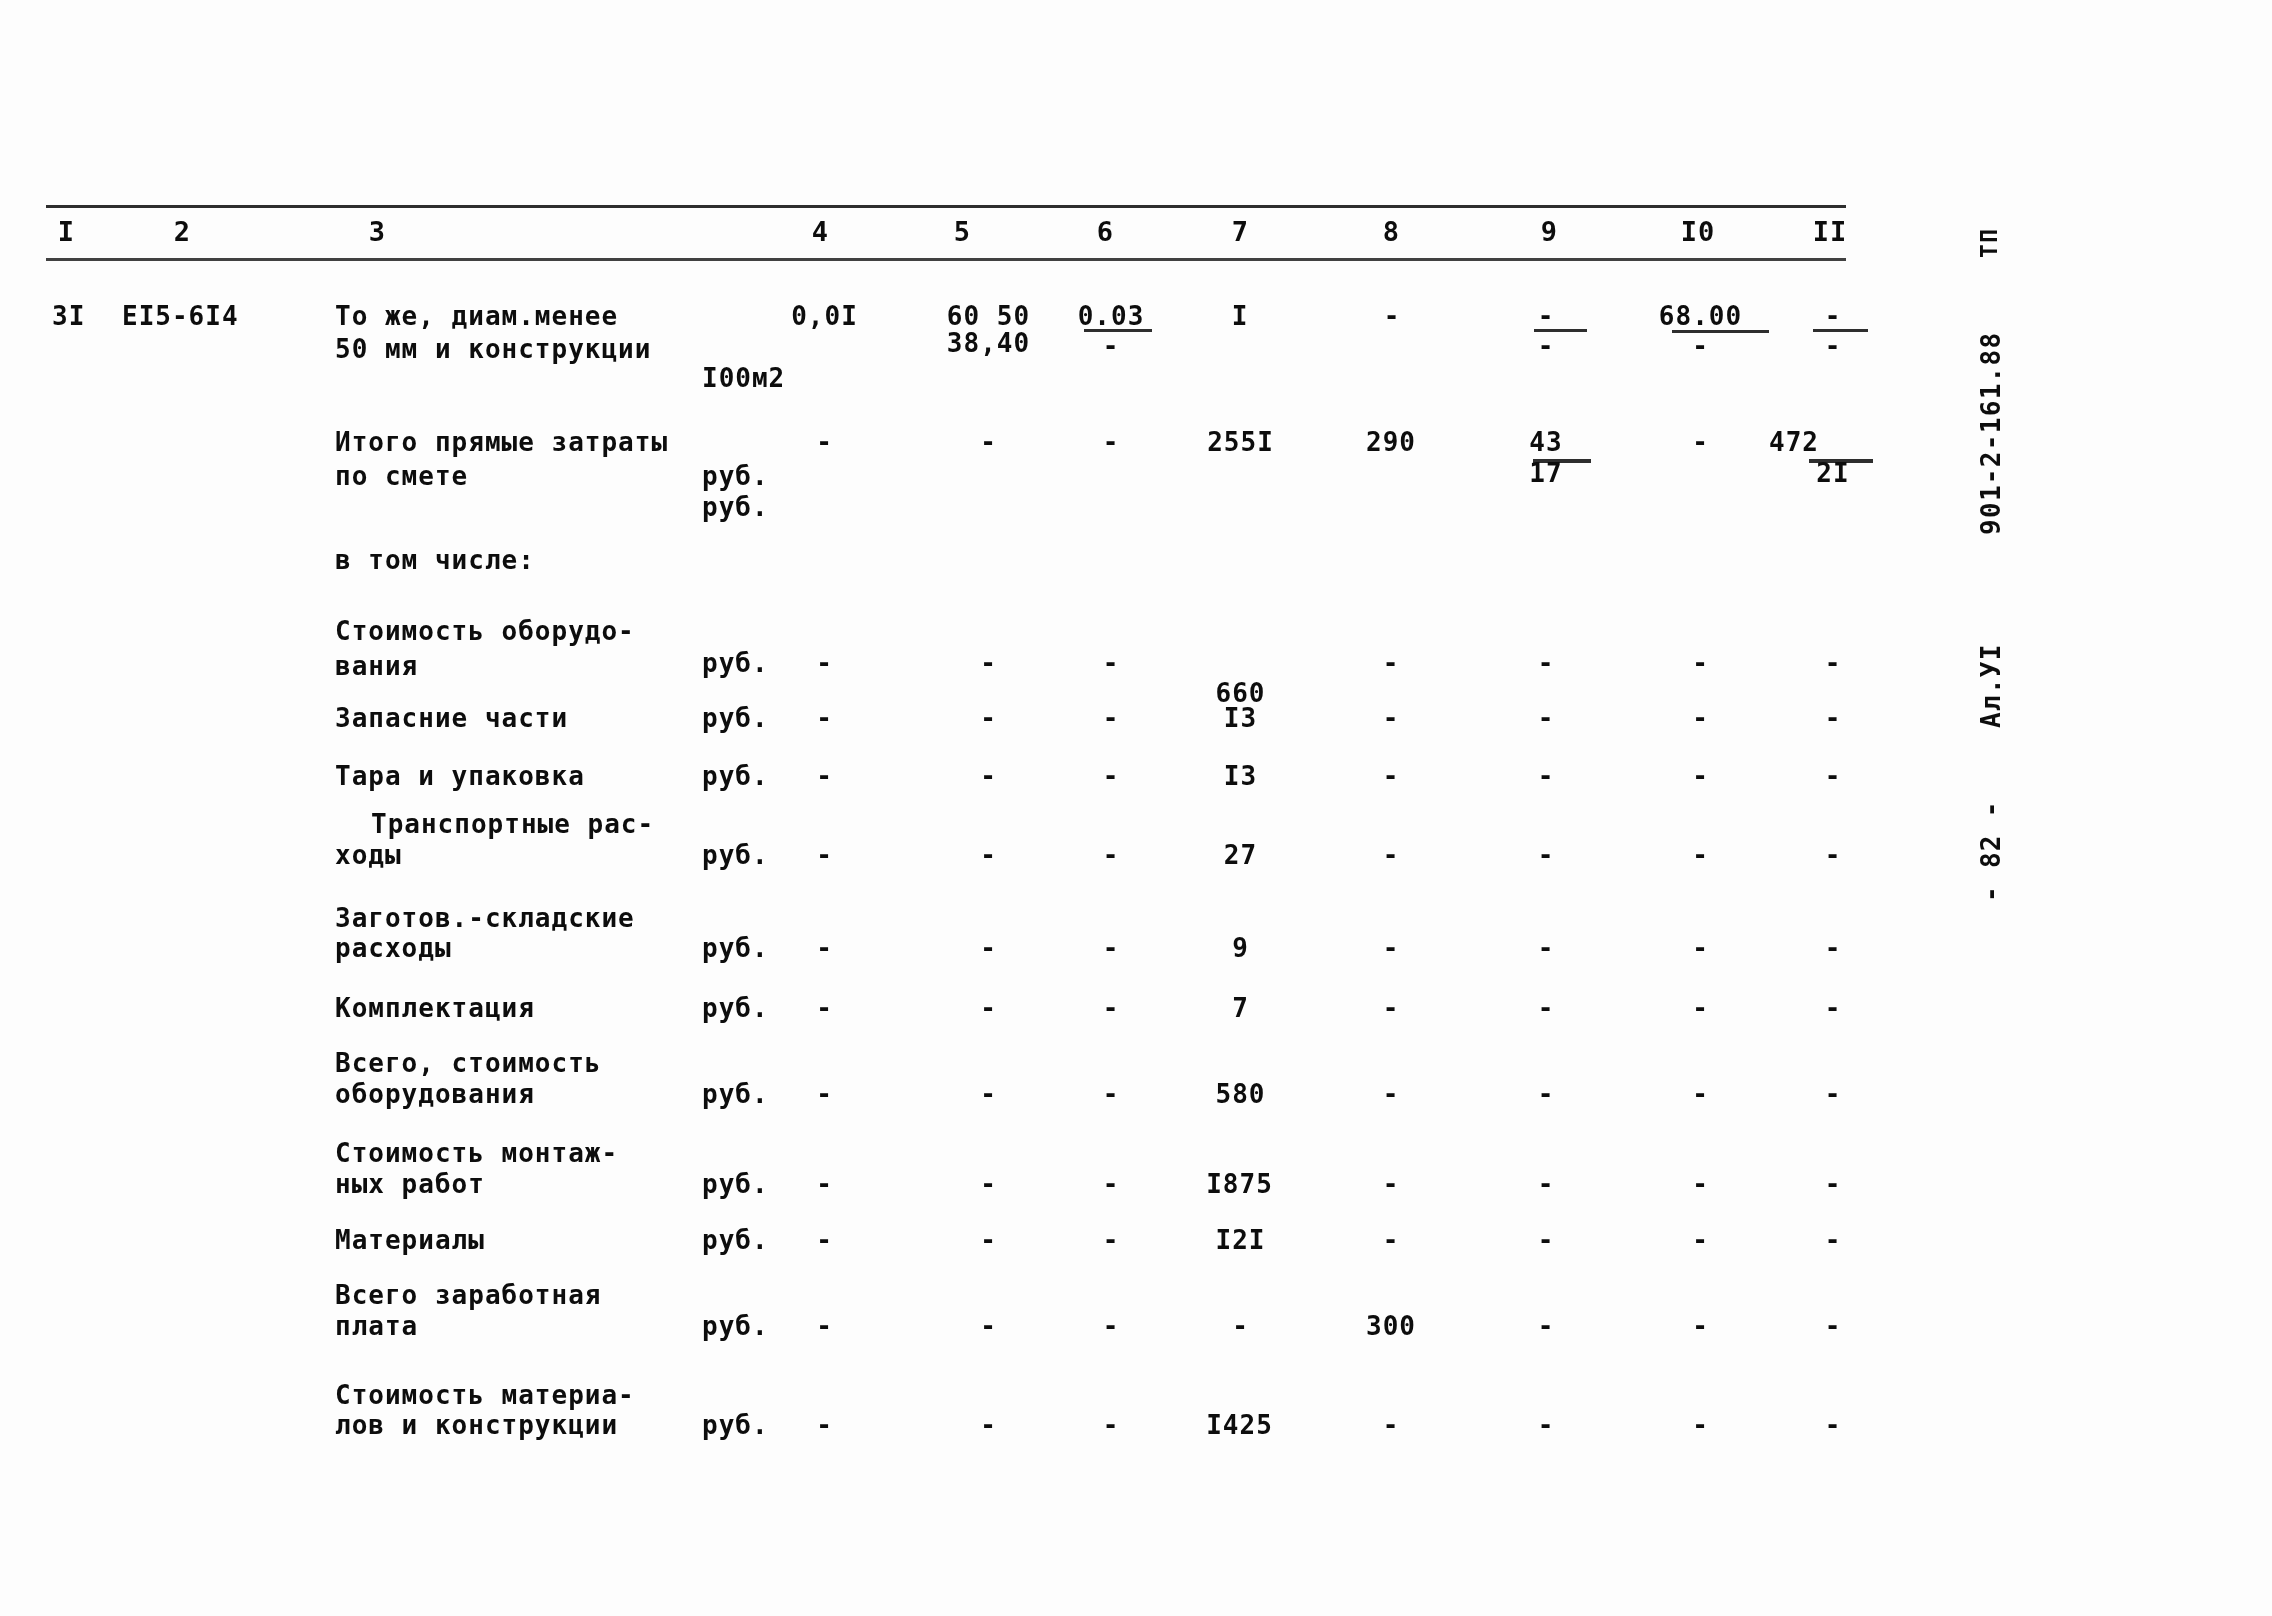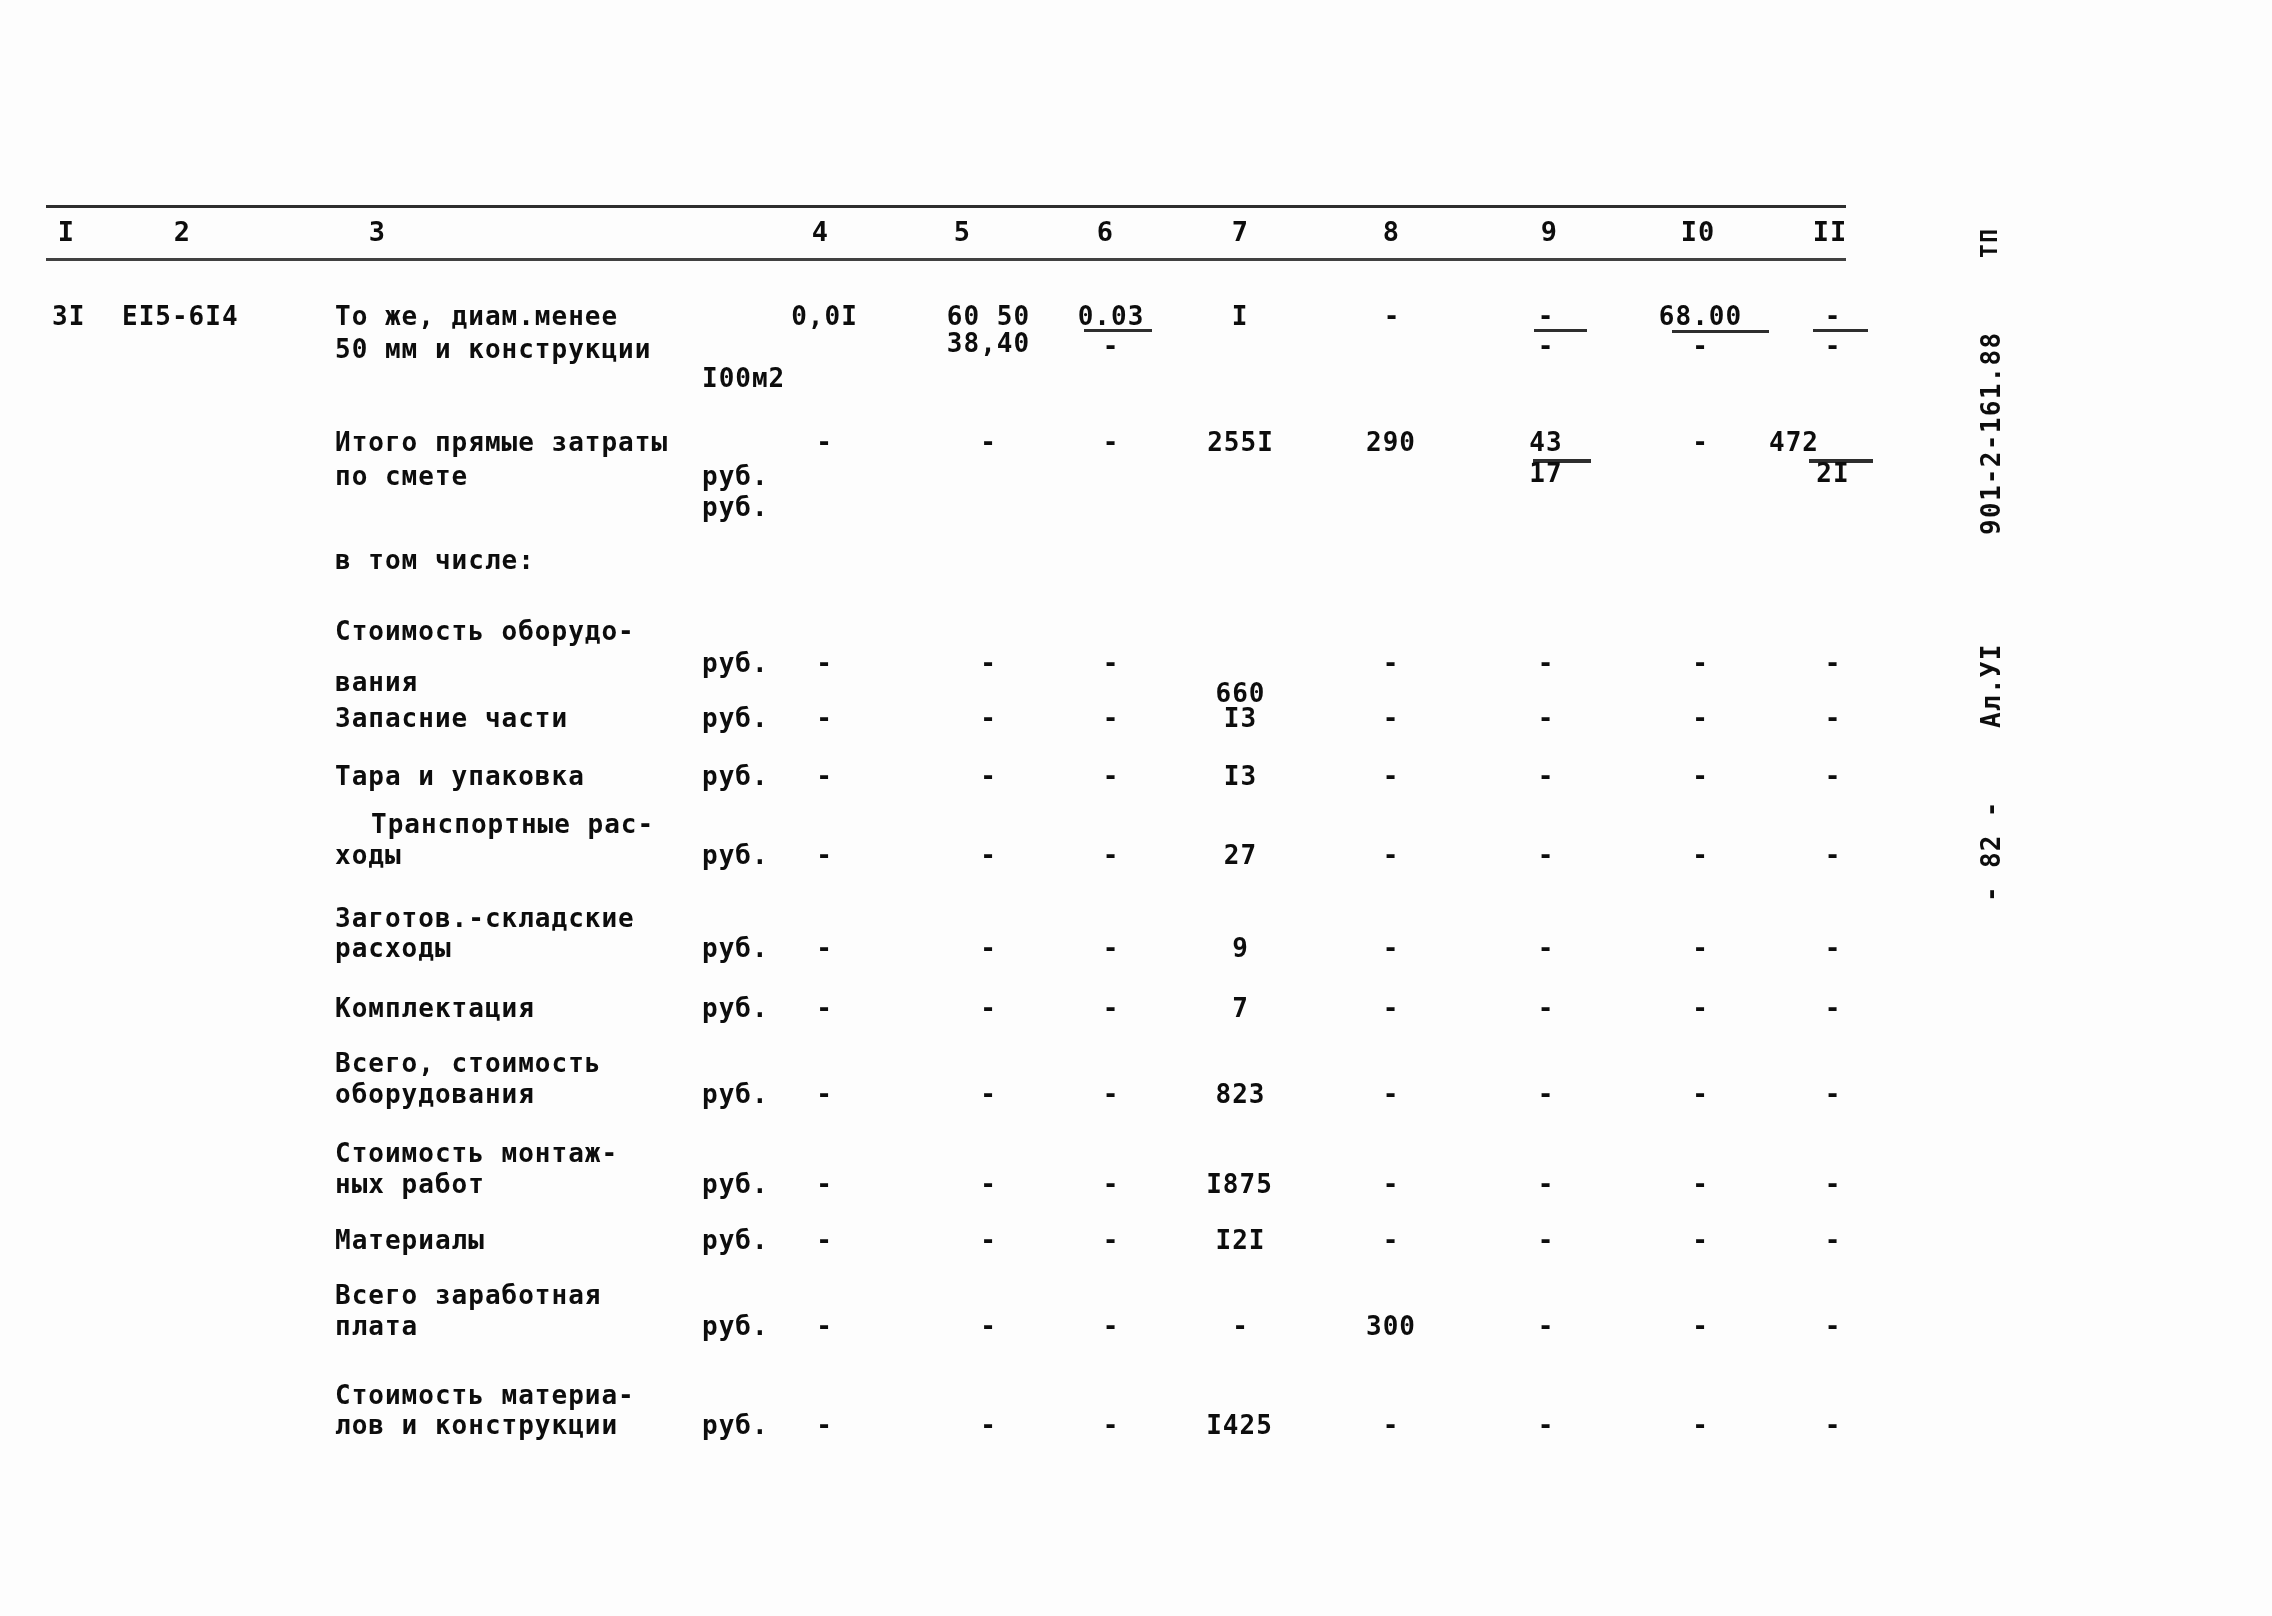--- a/index.html
+++ b/index.html
@@ -129,21 +129,21 @@
 
   <div class="abs tw ctr" style="left:1636px; top:426px; width:129px;">-</div>
 
   <div class="abs tw ctr" style="left:1736px; top:426px; width:116px;">472</div>
   <div class="rule" style="left:1809px; top:459px; width:64px; height:3.9px;"></div>
   <div class="abs tw ctr" style="left:1775px; top:457px; width:116px;">2I</div>
 
   <div class="abs tw" style="left:335px; top:544px;">в том числе:</div>
 
   <div class="abs tw" style="left:335px; top:615px;">Стоимость оборудо-</div>
-  <div class="abs tw" style="left:335px; top:666px;">вания</div>
+  <div class="abs tw" style="left:335px; top:650px;">вания</div>
   <div class="abs tw" style="left:702px; top:647px;">руб.</div>
   <div class="abs tw ctr" style="left:760px; top:647px; width:129px;">-</div>
   <div class="abs tw ctr" style="left:921px; top:647px; width:135px;">-</div>
   <div class="abs tw ctr" style="left:1056px; top:647px; width:110px;">-</div>
   <div class="abs tw ctr" style="left:1176px; top:647px; width:129px;margin-top:30px;">660</div>
   <div class="abs tw ctr" style="left:1333px; top:647px; width:116px;">-</div>
   <div class="abs tw ctr" style="left:1491px; top:647px; width:110px;">-</div>
   <div class="abs tw ctr" style="left:1636px; top:647px; width:129px;">-</div>
   <div class="abs tw ctr" style="left:1775px; top:647px; width:116px;">-</div>
 
@@ -203,21 +203,21 @@
   <div class="abs tw ctr" style="left:1491px; top:992px; width:110px;">-</div>
   <div class="abs tw ctr" style="left:1636px; top:992px; width:129px;">-</div>
   <div class="abs tw ctr" style="left:1775px; top:992px; width:116px;">-</div>
 
   <div class="abs tw" style="left:335px; top:1047px;">Всего, стоимость</div>
   <div class="abs tw" style="left:335px; top:1078px;">оборудования</div>
   <div class="abs tw" style="left:702px; top:1078px;">руб.</div>
   <div class="abs tw ctr" style="left:760px; top:1078px; width:129px;">-</div>
   <div class="abs tw ctr" style="left:921px; top:1078px; width:135px;">-</div>
   <div class="abs tw ctr" style="left:1056px; top:1078px; width:110px;">-</div>
-  <div class="abs tw ctr" style="left:1176px; top:1078px; width:129px;">823</div>
+  <div class="abs tw ctr" style="left:1176px; top:1078px; width:129px;">580</div>
   <div class="abs tw ctr" style="left:1333px; top:1078px; width:116px;">-</div>
   <div class="abs tw ctr" style="left:1491px; top:1078px; width:110px;">-</div>
   <div class="abs tw ctr" style="left:1636px; top:1078px; width:129px;">-</div>
   <div class="abs tw ctr" style="left:1775px; top:1078px; width:116px;">-</div>
 
   <div class="abs tw" style="left:335px; top:1137px;">Стоимость монтаж-</div>
   <div class="abs tw" style="left:335px; top:1168px;">ных работ</div>
   <div class="abs tw" style="left:702px; top:1168px;">руб.</div>
   <div class="abs tw ctr" style="left:760px; top:1168px; width:129px;">-</div>
   <div class="abs tw ctr" style="left:921px; top:1168px; width:135px;">-</div>

